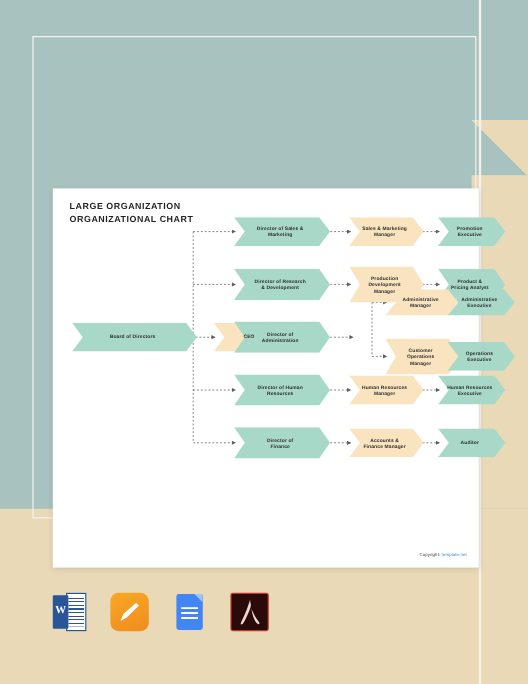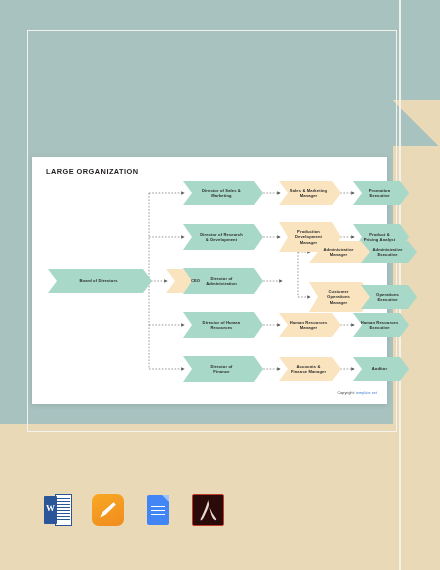--- a/index.html
+++ b/index.html
@@ -18,21 +18,21 @@
   }
   #bg-beige-right{position:absolute;left:393px;top:146px;width:47px;height:278px;background:#ead9b7;}
   #frame-line-v{position:absolute;left:399px;top:0;width:2px;height:570px;background:#f4f2ec;opacity:.95;}
   #frame-rect{
     position:absolute;left:27px;top:30px;width:370px;height:402px;
     border:1.6px solid #f2f3ef;box-sizing:border-box;
   }
 
   
   #doc-card{
-    position:absolute;left:32px;top:157px;width:355px;height:247px;
+    position:absolute;left:44px;top:157px;width:355px;height:316px;
     background:#ffffff;
     box-shadow:0 1px 5px rgba(70,80,80,.18);
   }
   #doc-title{
     position:absolute;left:14px;top:10px;
     font-size:7.4px;font-weight:bold;letter-spacing:.45px;
     color:#231f20;line-height:10.5px;
   }
 
   
@@ -84,20 +84,21 @@
 <div id="bg-beige-bottom"></div>
 <div id="bg-beige-corner"></div>
 <div id="bg-beige-right"></div>
 <div id="frame-rect"></div>
 <div id="frame-line-v"></div>
 
 <div id="doc-card">
 
   <div id="doc-title">
     <div>LARGE ORGANIZATION</div>
+    <div>ORGANIZATIONAL CHART</div>
   </div>
 
   <div id="chart">
 
     <svg width="355" height="247">
       <defs>
         <marker id="ah" markerWidth="5" markerHeight="5" refX="4" refY="2.5" orient="auto">
           <path d="M0,0 L5,2.5 L0,5 z" fill="#5f5f5f"></path>
         </marker>
       </defs>

